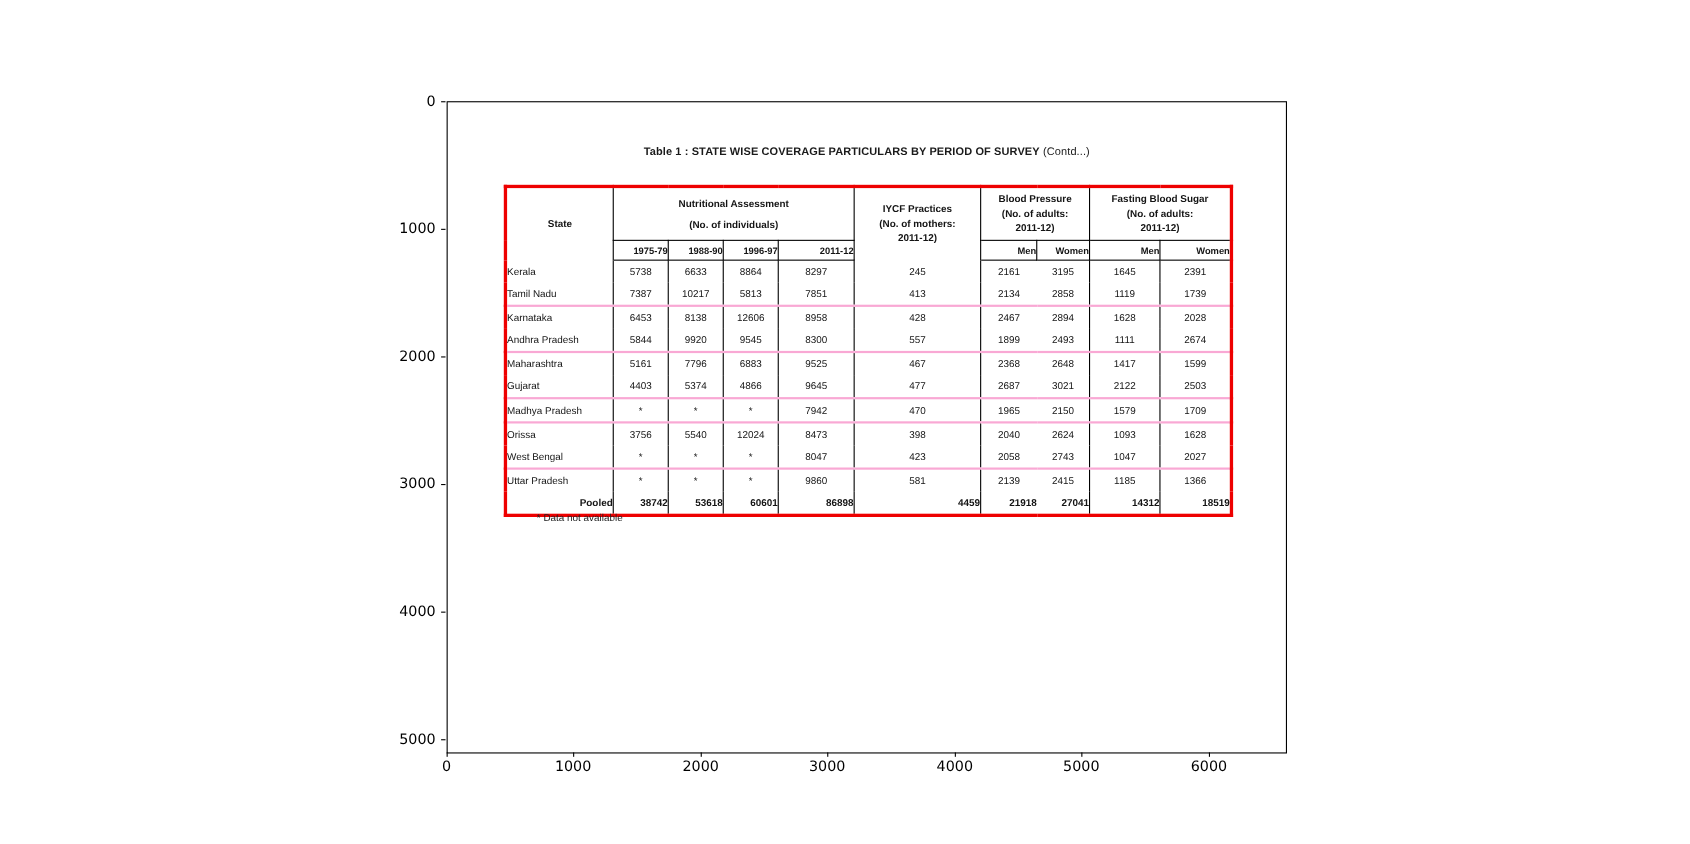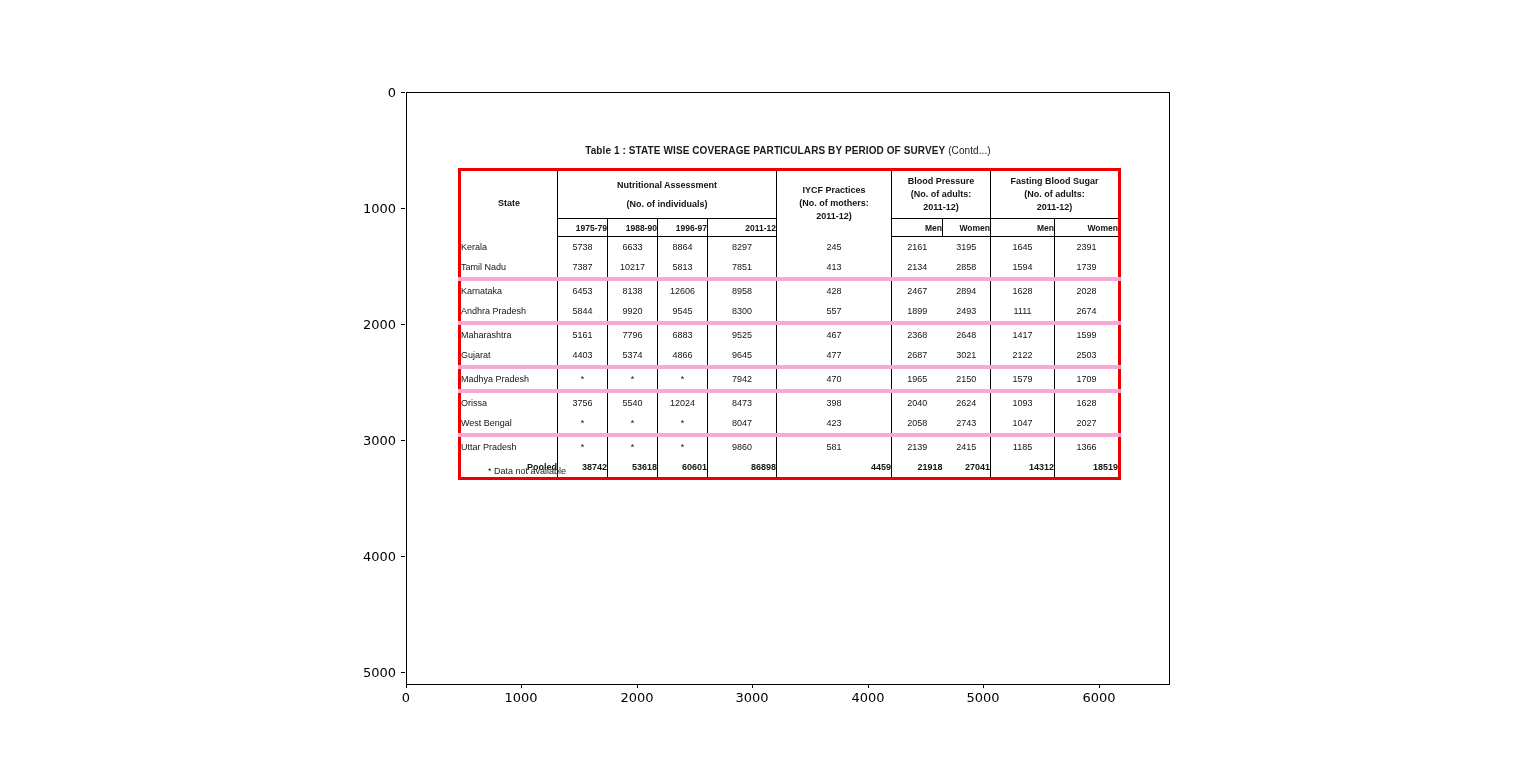--- a/index.html
+++ b/index.html
@@ -12,32 +12,32 @@
         border:1px solid #000;background:#fff;}
   .xtick{position:absolute;width:1px;height:4px;background:#000;top:684px;}
   .ytick{position:absolute;width:4px;height:1px;background:#000;left:401px;}
   .xticklabel{position:absolute;top:690px;width:60px;margin-left:-30px;text-align:center;
               font-family:"DejaVu Sans",sans-serif;font-size:13px;color:#000;}
   .yticklabel{position:absolute;width:50px;text-align:right;margin-top:-7px;
               font-family:"DejaVu Sans",sans-serif;font-size:13px;color:#000;
               left:346px;}
 
   
-  .doc-title{position:absolute;left:458px;top:145px;width:660px;text-align:center;
+  .doc-title{position:absolute;left:458px;top:133px;width:660px;text-align:center;
              font-size:10px;color:#1a1a1a;letter-spacing:0.1px;}
   .doc-title b{font-weight:bold;}
   .doc-title .contd{font-weight:normal;}
 
   table.survey{position:absolute;left:458px;top:168px;width:660px;
                border-collapse:collapse;table-layout:fixed;
                border:3px solid #ee0000;background:#fff;color:#141414;}
   table.survey th,table.survey td{padding:0;margin:0;vertical-align:middle;}
   .br{border-right:1px solid #000;}
   .bb{border-bottom:1px solid #000;}
-  tr.grp td{border-bottom:4px solid #f9a8d4;}
+  tr.grp td{border-bottom:2px solid #f9a8d4;}
   th.gh{font-weight:bold;font-size:9px;line-height:13px;text-align:center;height:47px;}
   th.gh .gap{display:block;height:6px;}
   th.sh{font-weight:bold;font-size:8.5px;height:17px;text-align:right;}
   td{font-size:9px;text-align:center;height:20px;}
   td.state{text-align:left;padding-left:5px;}
   tr.bold-row td{font-weight:bold;text-align:right;}
 
   .footnote{position:absolute;left:488px;top:466px;font-size:9px;color:#222;}
   .page-footer{position:absolute;left:458px;top:635px;width:660px;height:14px;
                font-size:8.5px;color:#333;}
@@ -146,21 +146,21 @@
         </tr>
     <tr class="grp">
           <td class="state br">Tamil Nadu</td>
           <td class="br">7387</td>
           <td class="br">10217</td>
           <td class="br">5813</td>
           <td class="br">7851</td>
           <td class="br">413</td>
           <td>2134</td>
           <td class="br">2858</td>
-          <td class="br">1594</td>
+          <td class="br">1119</td>
           <td>1739</td>
         </tr>
     <tr>
           <td class="state br">Karnataka</td>
           <td class="br">6453</td>
           <td class="br">8138</td>
           <td class="br">12606</td>
           <td class="br">8958</td>
           <td class="br">428</td>
           <td>2467</td>

